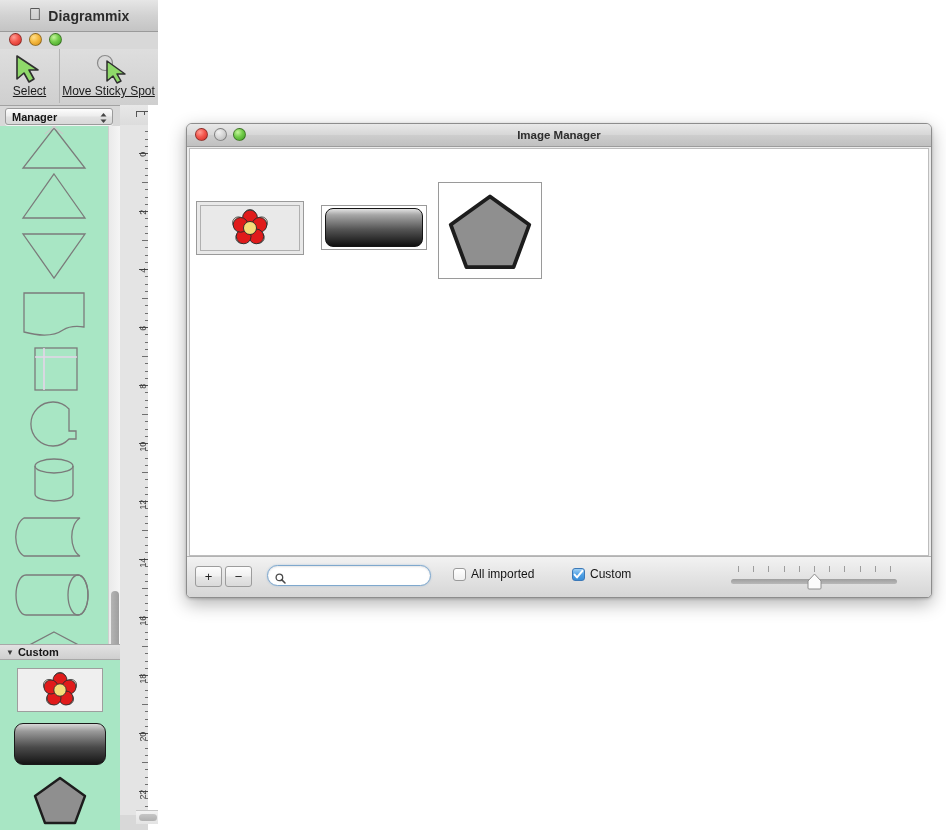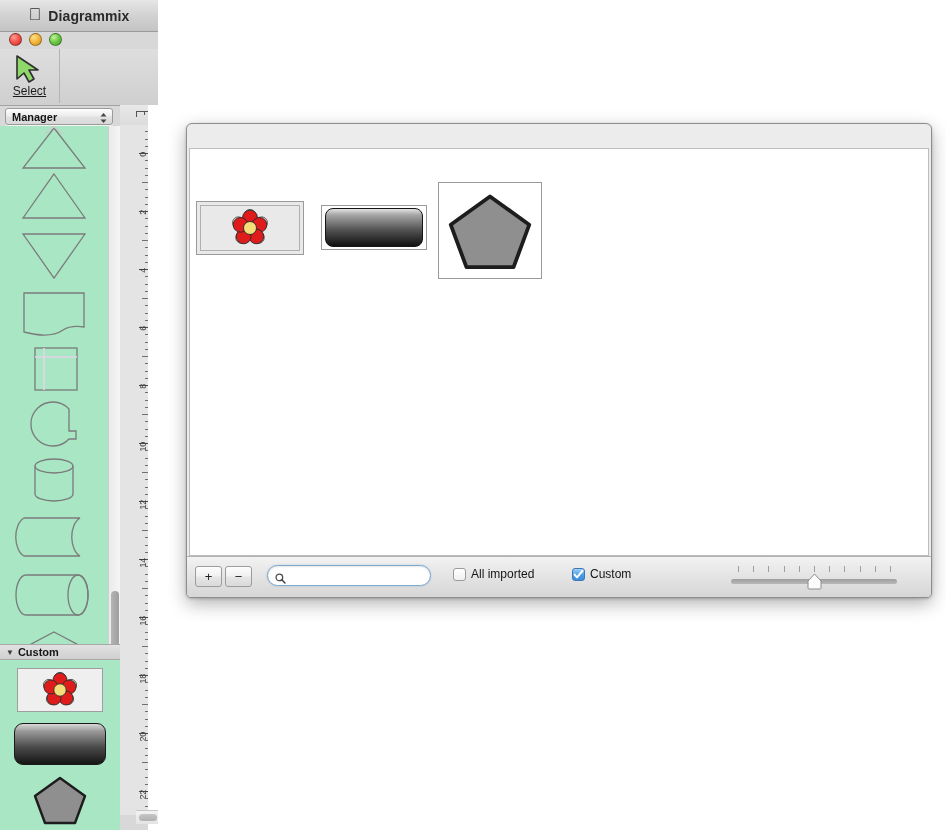--- a/index.html
+++ b/index.html
@@ -256,20 +256,29 @@
     </div>
 
     <div id="app-toolbar">
       <div class="tool-btn" id="tool-select">
         <div class="tool-icon">
           <svg width="42" height="33" viewBox="0 0 42 33">
             <polygon points="8,4 8,27 15,21 20,30 25,27 20,18 29,18" fill="#8fd96a" stroke="#2f2f2f" stroke-width="1.6" stroke-linejoin="round"></polygon>
           </svg>
         </div>
         <div class="tool-label">Select</div>
+      </div>
+      <div class="tool-btn" id="tool-move">
+        <div class="tool-icon">
+          <svg width="46" height="33" viewBox="0 0 46 33">
+            <circle cx="17" cy="11" r="7.5" fill="#d9d9d9" stroke="#8a8a8a" stroke-width="1.2"></circle>
+            <polygon points="19,9 19,29 25,24 29,31 33,29 29,22 37,22" fill="#8fd96a" stroke="#2f2f2f" stroke-width="1.5" stroke-linejoin="round"></polygon>
+          </svg>
+        </div>
+        <div class="tool-label">Move Sticky Spot</div>
       </div>
     </div>
 
     <div id="shapes-popup">
       <span class="lbl">Manager</span>
       <span class="arrows">
         <svg width="7" height="12" viewBox="0 0 7 12">
           <polygon points="3.5,1 6.5,4.6 0.5,4.6" fill="#454545"></polygon>
           <polygon points="3.5,11 6.5,7.4 0.5,7.4" fill="#454545"></polygon>
         </svg>
@@ -508,20 +517,28 @@
         <div class="vtick minor" style="top: 6.25px;"></div>
       </div>
     <div id="vruler-right-edge"></div>
     <div id="hscroll-stub">
       <div class="thumb"></div>
     </div>
   </div>
 
   <div id="im-window">
 
+    <div id="im-titlebar">
+      <div id="im-traffic">
+        <span class="tl red"></span>
+        <span class="tl dim"></span>
+        <span class="tl green"></span>
+      </div>
+      <span id="im-title-text">Image Manager</span>
+    </div>
 
     <div id="im-content">
 
       <div class="thumb-tile selected" style="left:6px; top:52px; width:108px; height:54px;">
         <div class="inner">
           <svg width="42" height="42" viewBox="0 0 40 40">
             <g>
               <circle cx="20" cy="8" r="5.6" fill="#f2dfcf" stroke="#3a3a3a" stroke-width="0.8"></circle>
               <circle cx="31" cy="15" r="5.6" fill="#f2dfcf" stroke="#3a3a3a" stroke-width="0.8"></circle>
               <circle cx="28" cy="29" r="5.6" fill="#f2dfcf" stroke="#3a3a3a" stroke-width="0.8"></circle>

